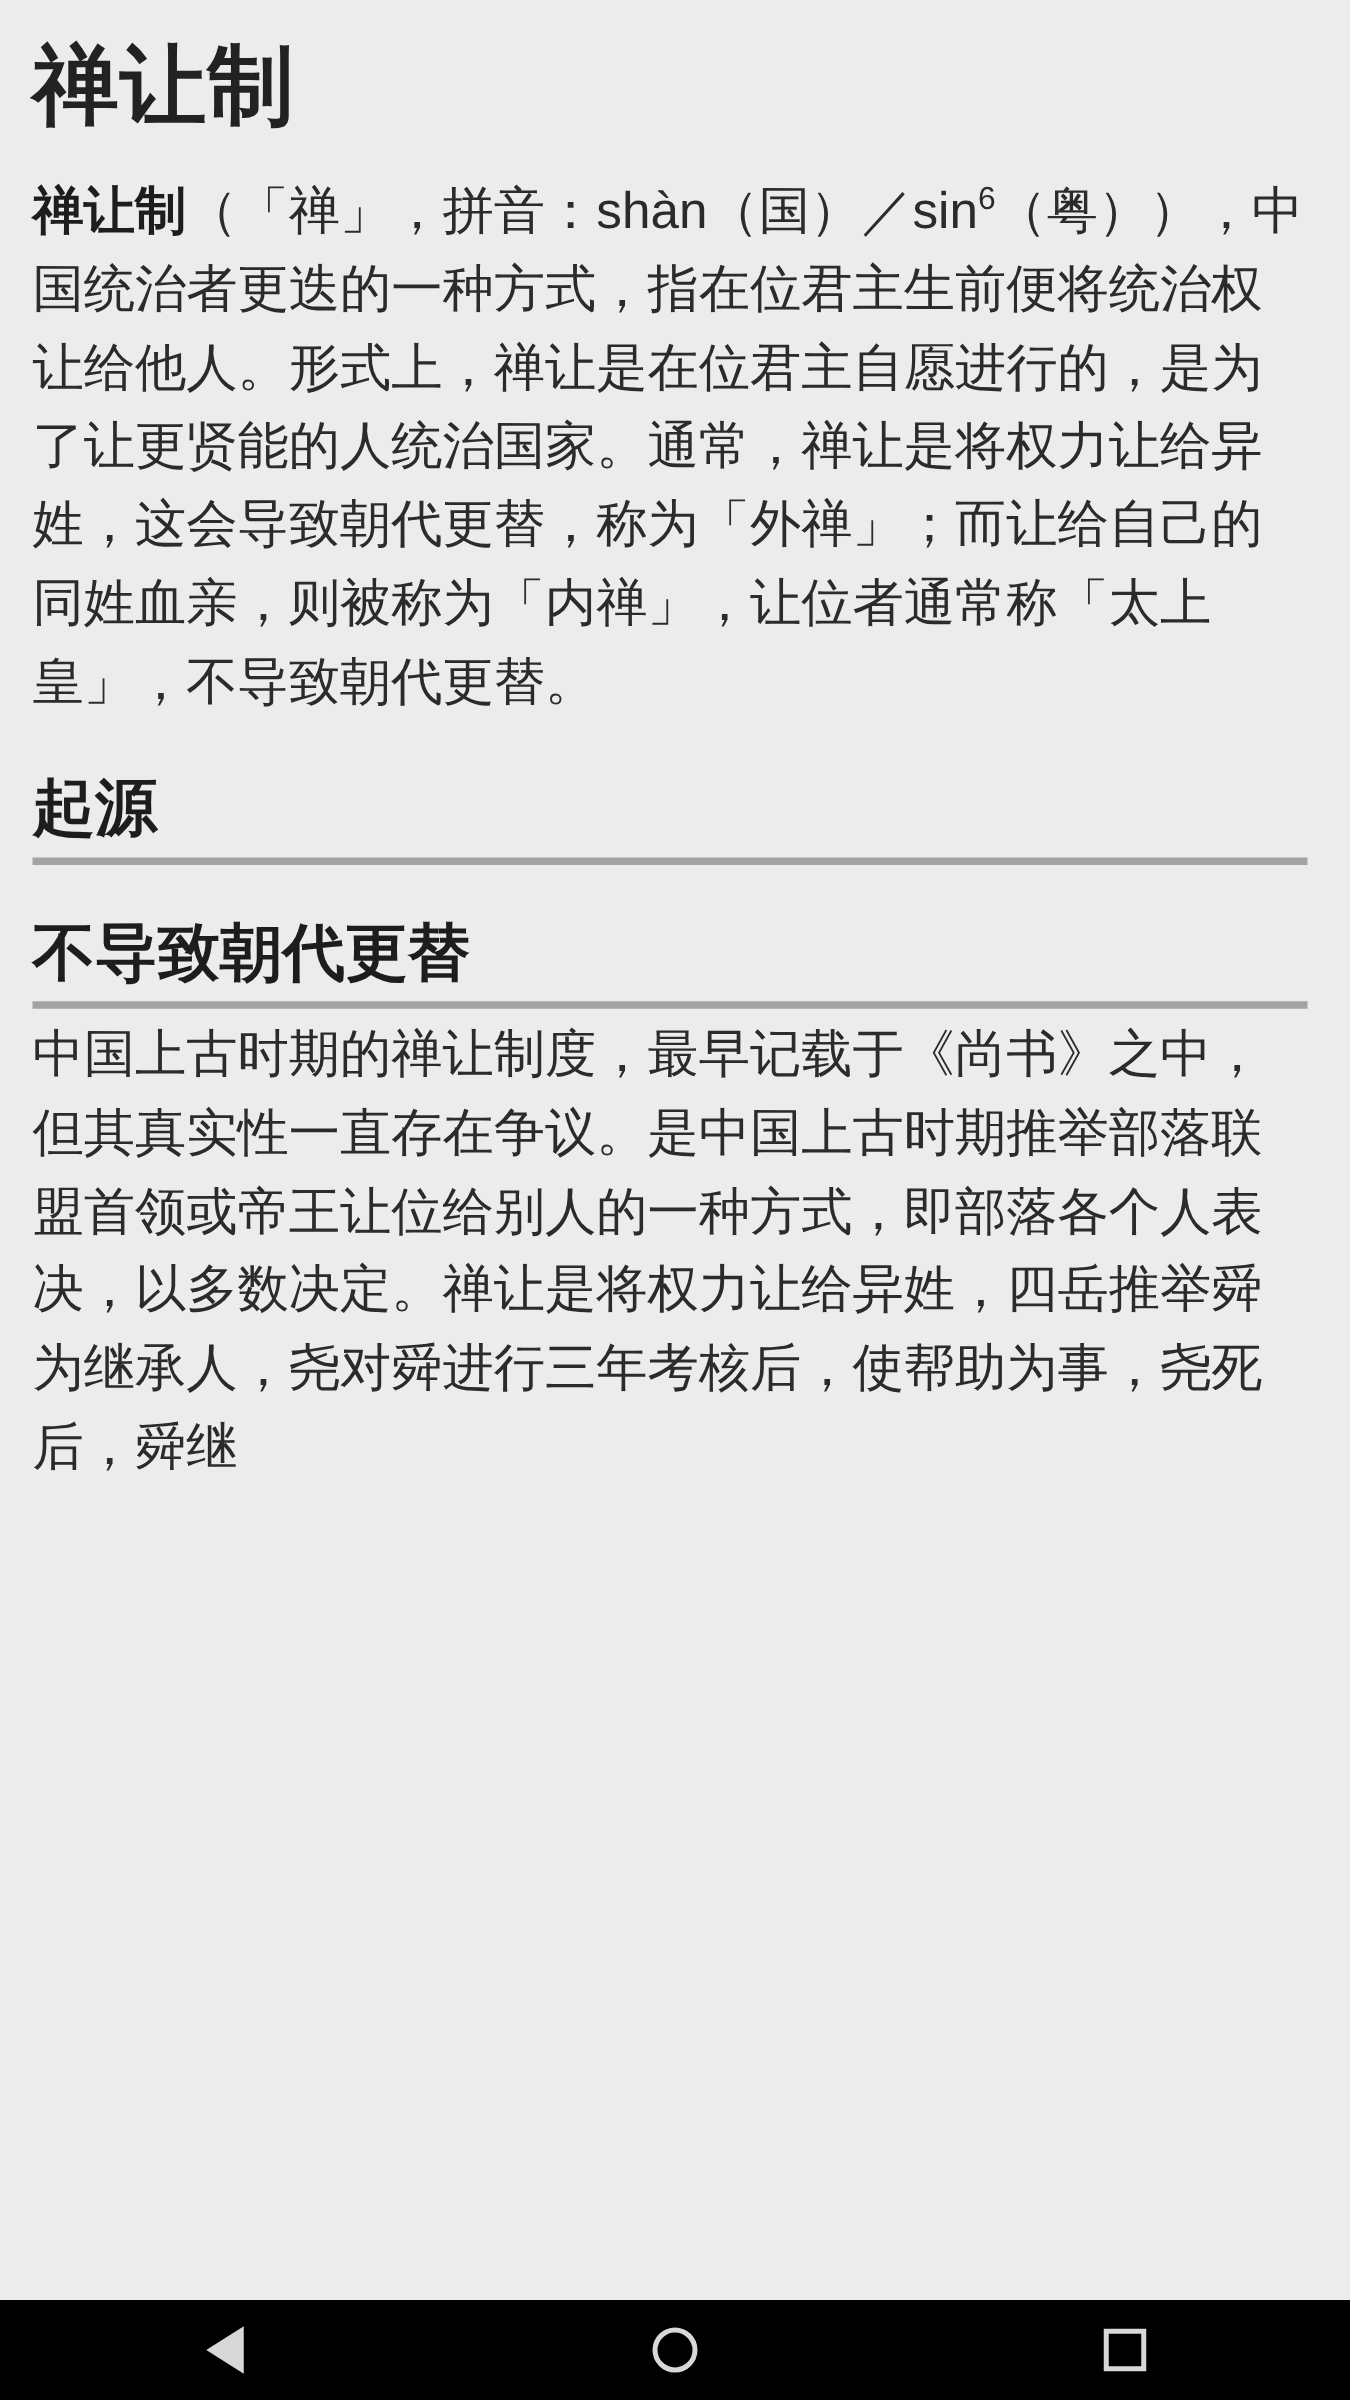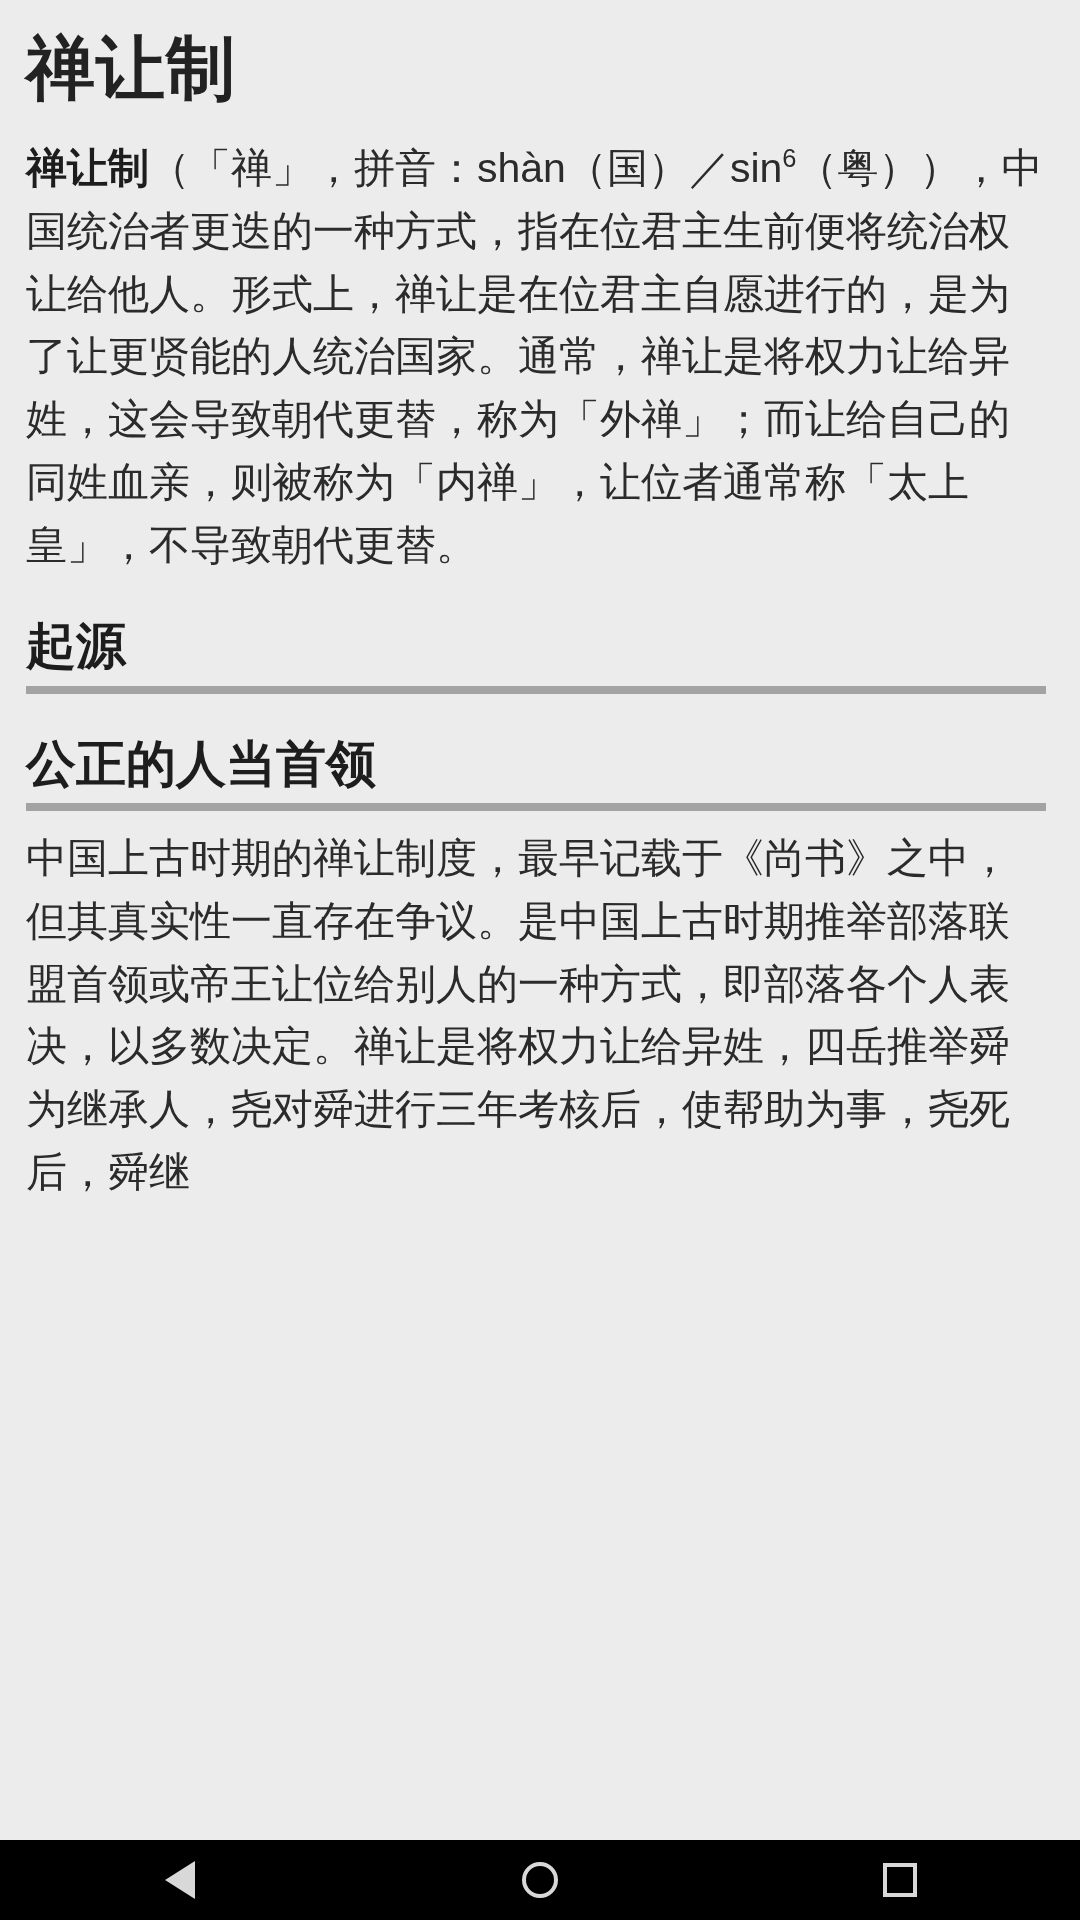--- a/index.html
+++ b/index.html
@@ -33,40 +33,40 @@
     font-weight: bold;
     color: #222222;
     letter-spacing: 1px;
     line-height: 1.12;
     margin: 12px 0 30px 0;
   }
   p.lead, p.body-text {
     font-size: 41px;
     line-height: 1.53;
     color: #2b2b2b;
-    margin: 16px 0 34px 0;
+    margin: 5px 0 34px 0;
     text-align: left;
     word-break: break-all;
   }
   p.lead b {
     font-weight: bold;
     color: #1d1d1d;
   }
   sup {
     font-size: 0.62em;
     vertical-align: super;
     line-height: 0;
   }
   .section-heading {
     font-size: 50px;
     font-weight: bold;
     color: #1d1d1d;
     margin: 42px 0 0 0;
     padding-bottom: 10px;
-    border-bottom: 8px solid #a3a3a3;
+    border-bottom: 6px solid #a3a3a3;
     line-height: 1.15;
   }
   .section-body {
     margin-top: 28px;
   }
   .fade-cut {
     position: absolute;
     left: 0;
     bottom: 80px;
     width: 1080px;
@@ -131,21 +131,21 @@
 <div class="page">
 
   <div class="content">
 
     <h1 class="article-title">禅让制</h1>
 
     <p class="lead"><b>禅让制</b><span>（「禅」，拼音：shàn（国）／sin</span><sup>6</sup><span>（粤）），中国统治者更迭的一种方式，指在位君主生前便将统治权让给他人。形式上，禅让是在位君主自愿进行的，是为了让更贤能的人统治国家。通常，禅让是将权力让给异姓，这会导致朝代更替，称为「外禅」；而让给自己的同姓血亲，则被称为「内禅」，让位者通常称「太上皇」，不导致朝代更替。</span></p>
 
     <h2 class="section-heading">起源</h2>
 
-    <h2 class="section-heading">公正的人当首领</h2>
+    <h2 class="section-heading">不导致朝代更替</h2>
     <p class="body-text section-body">中国上古时期的禅让制度，最早记载于《尚书》之中，但其真实性一直存在争议。是中国上古时期推举部落联盟首领或帝王让位给别人的一种方式，即部落各个人表决，以多数决定。禅让是将权力让给异姓，四岳推举舜为继承人，尧对舜进行三年考核后，使帮助为事，尧死后，舜继</p>
 
   </div>
 
   <div class="fade-cut"></div>
 
   <div class="navbar">
     <div class="nav-btn">
       <div class="tri-back"></div>
     </div>

